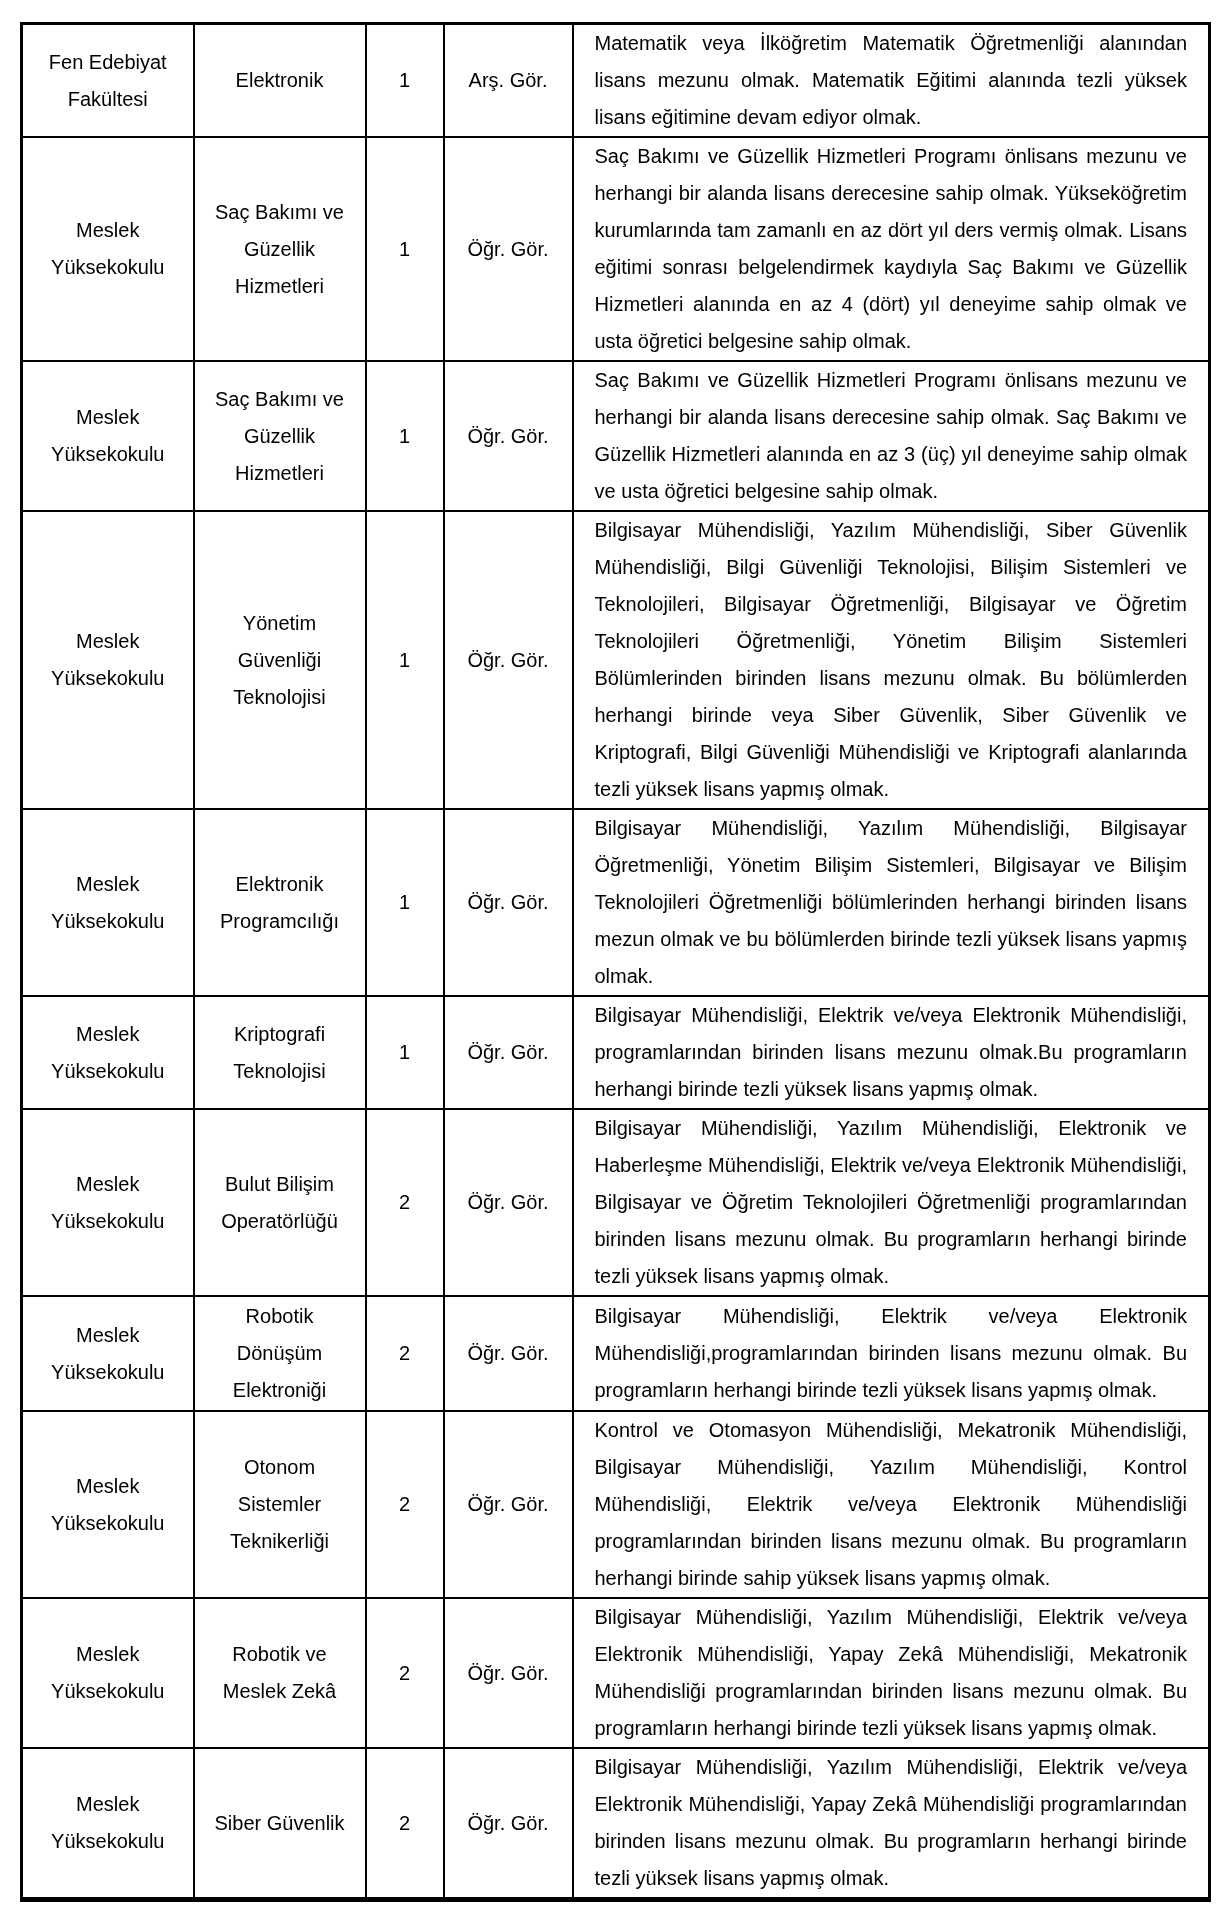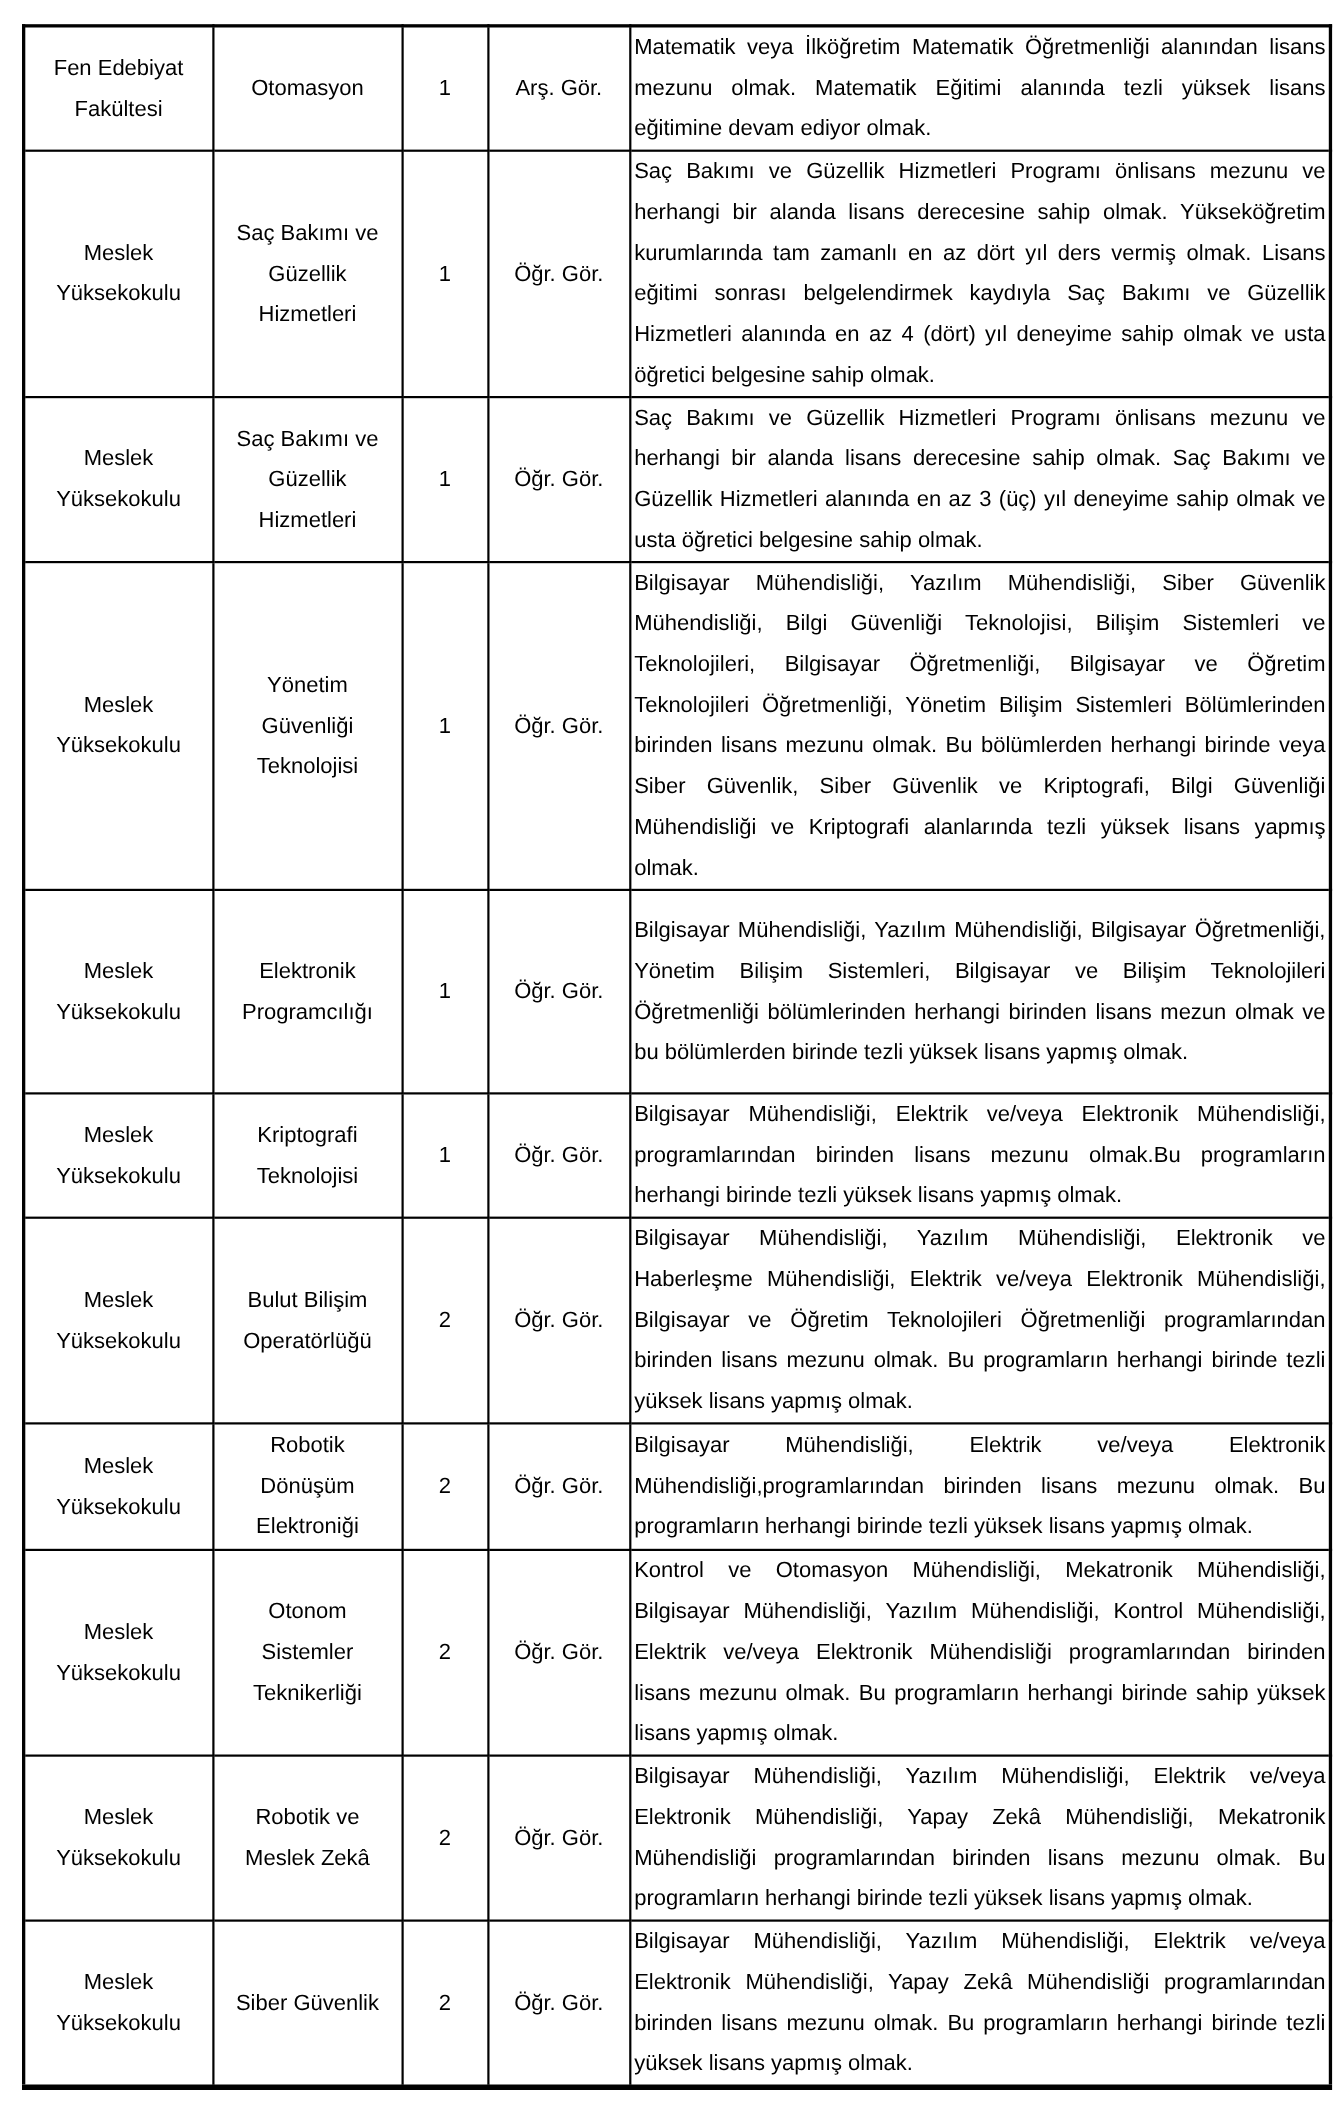--- a/index.html
+++ b/index.html
@@ -40,21 +40,21 @@
   td.fac, td.prog {
     text-align: center;
     padding: 0 11px;
   }
   td.cnt, td.ttl {
     text-align: center;
     padding: 0 2px;
   }
   td.req {
     text-align: justify;
-    padding: 0 3px;
+    padding: 0 21px;
   }
 
   tr:nth-child(1)  { height: 113px; }
   tr:nth-child(2)  { height: 222px; }
   tr:nth-child(3)  { height: 150px; }
   tr:nth-child(4)  { height: 293px; }
   tr:nth-child(5)  { height: 185px; }
   tr:nth-child(6)  { height: 107px; }
   tr:nth-child(7)  { height: 186px; }
   tr:nth-child(8)  { height: 115px; }
@@ -70,21 +70,21 @@
     <colgroup>
       <col class="c1">
         <col class="c2">
         <col class="c3">
         <col class="c4">
         <col class="c5">
     </colgroup>
     <tbody>
       <tr>
         <td class="fac">Fen Edebiyat Fakültesi</td>
-        <td class="prog">Otomasyon</td>
+        <td class="prog">Elektronik</td>
         <td class="cnt">1</td>
         <td class="ttl">Arş. Gör.</td>
         <td class="req">Matematik veya İlköğretim Matematik Öğretmenliği alanından lisans mezunu olmak. Matematik Eğitimi alanında tezli yüksek lisans eğitimine devam ediyor olmak.</td>
       </tr>
       <tr>
         <td class="fac">Meslek Yüksekokulu</td>
         <td class="prog">Saç Bakımı ve Güzellik Hizmetleri</td>
         <td class="cnt">1</td>
         <td class="ttl">Öğr. Gör.</td>
         <td class="req">Saç Bakımı ve Güzellik Hizmetleri Programı önlisans mezunu ve herhangi bir alanda lisans derecesine sahip olmak. Yükseköğretim kurumlarında tam zamanlı en az dört yıl ders vermiş olmak. Lisans eğitimi sonrası belgelendirmek kaydıyla Saç Bakımı ve Güzellik Hizmetleri alanında en az 4 (dört) yıl deneyime sahip olmak ve usta öğretici belgesine sahip olmak.</td>

